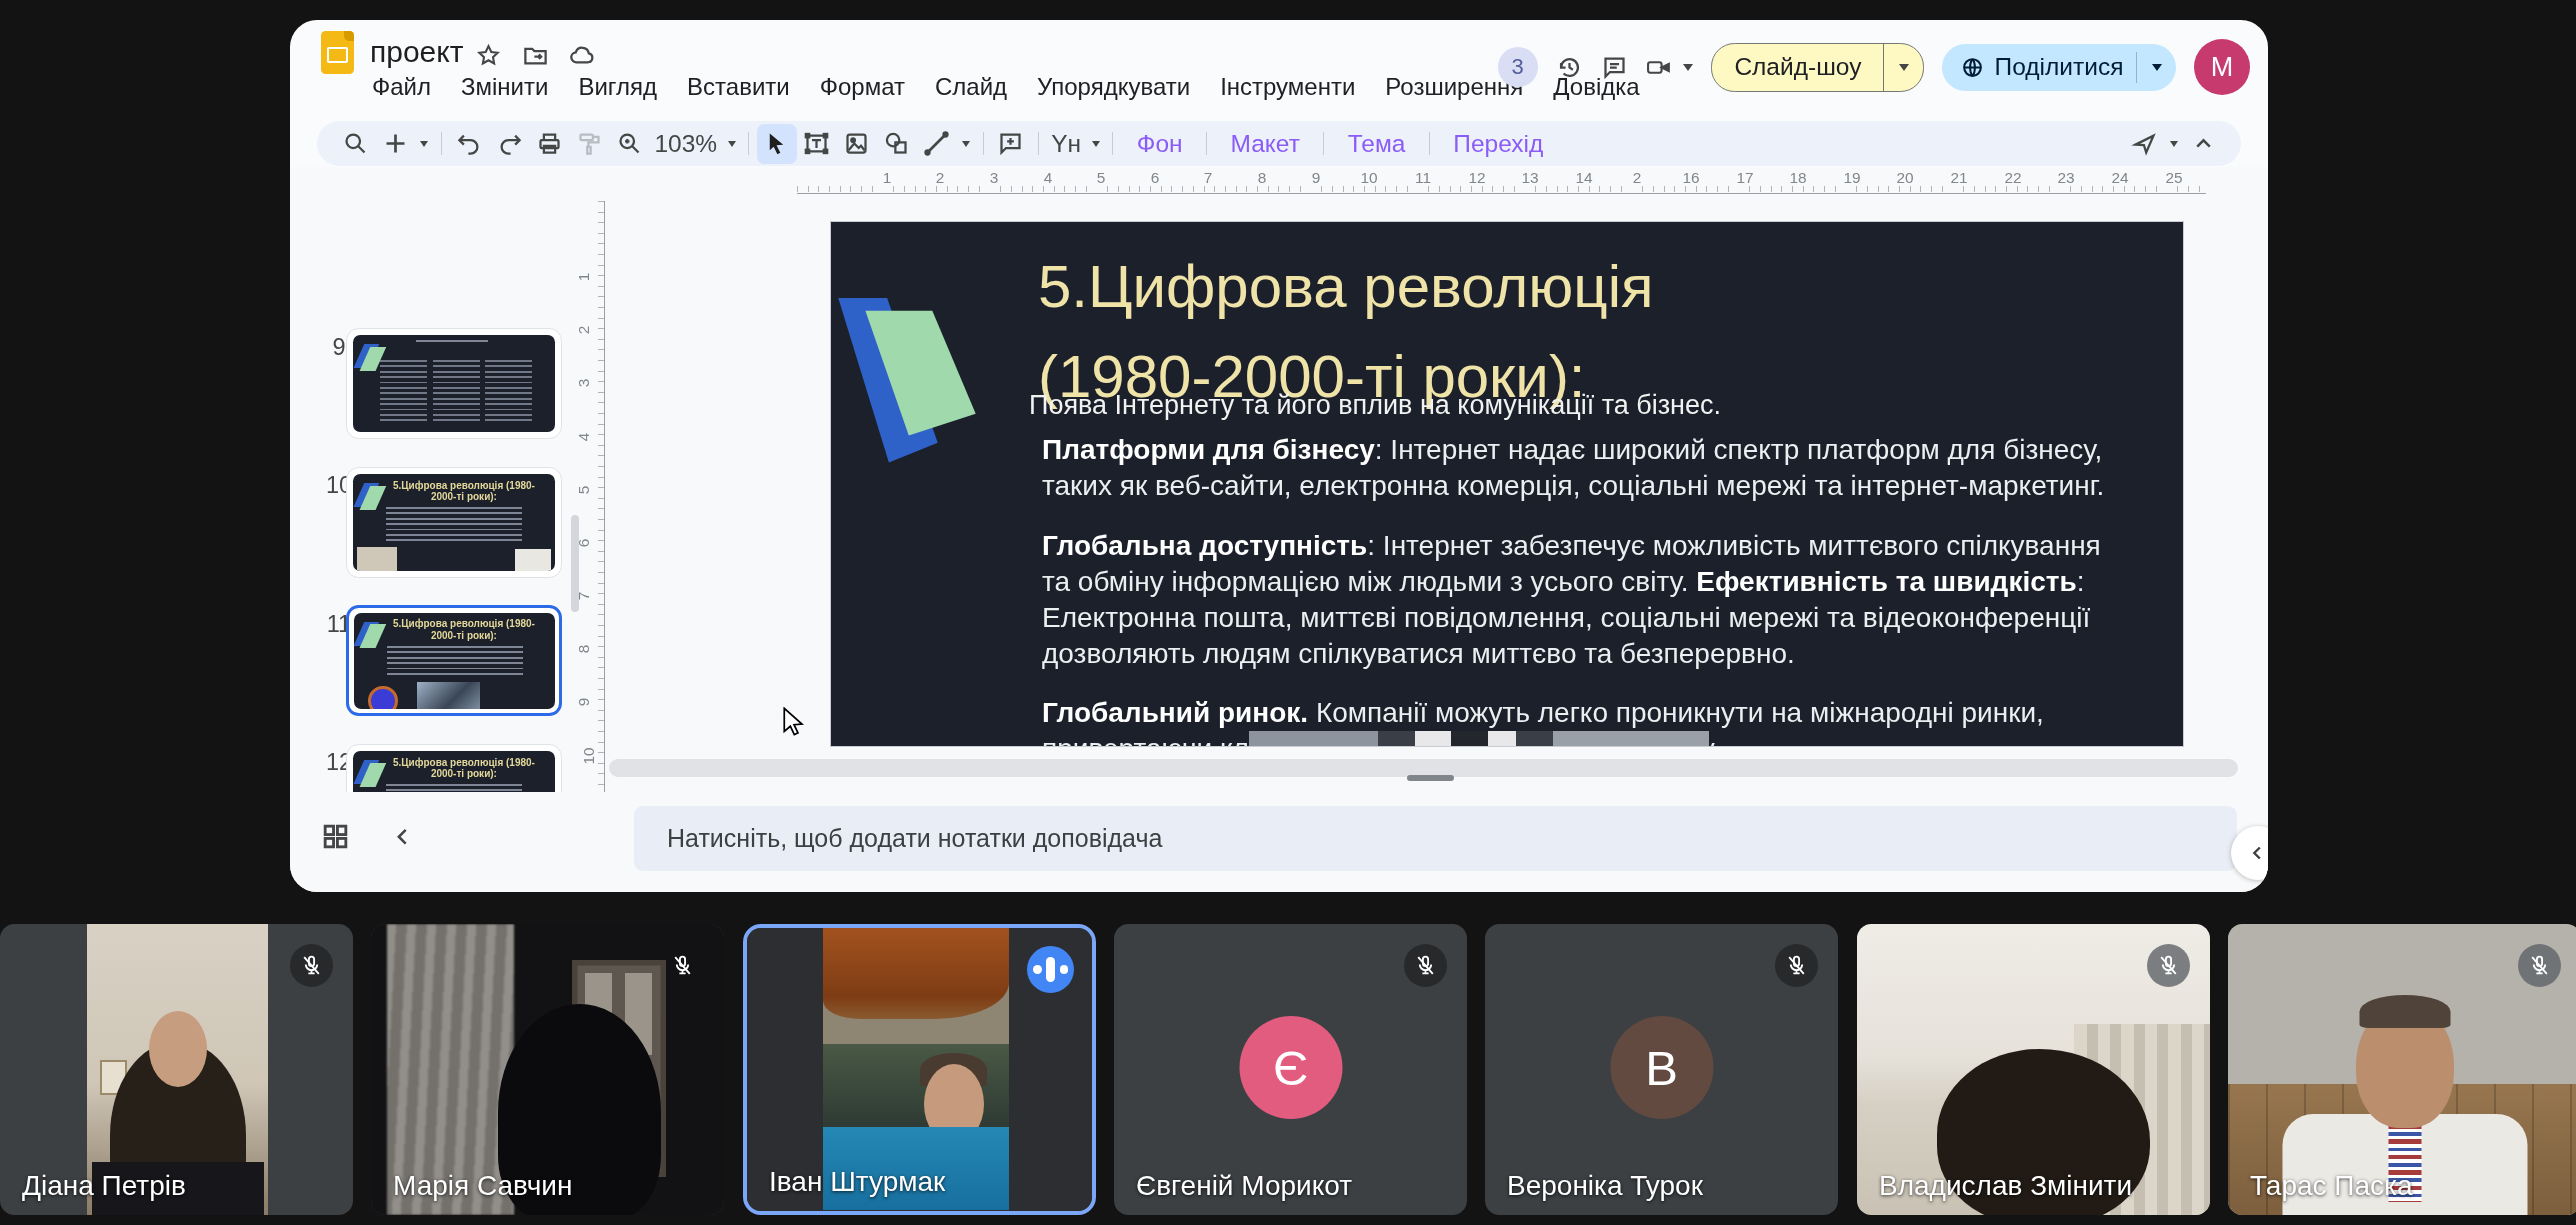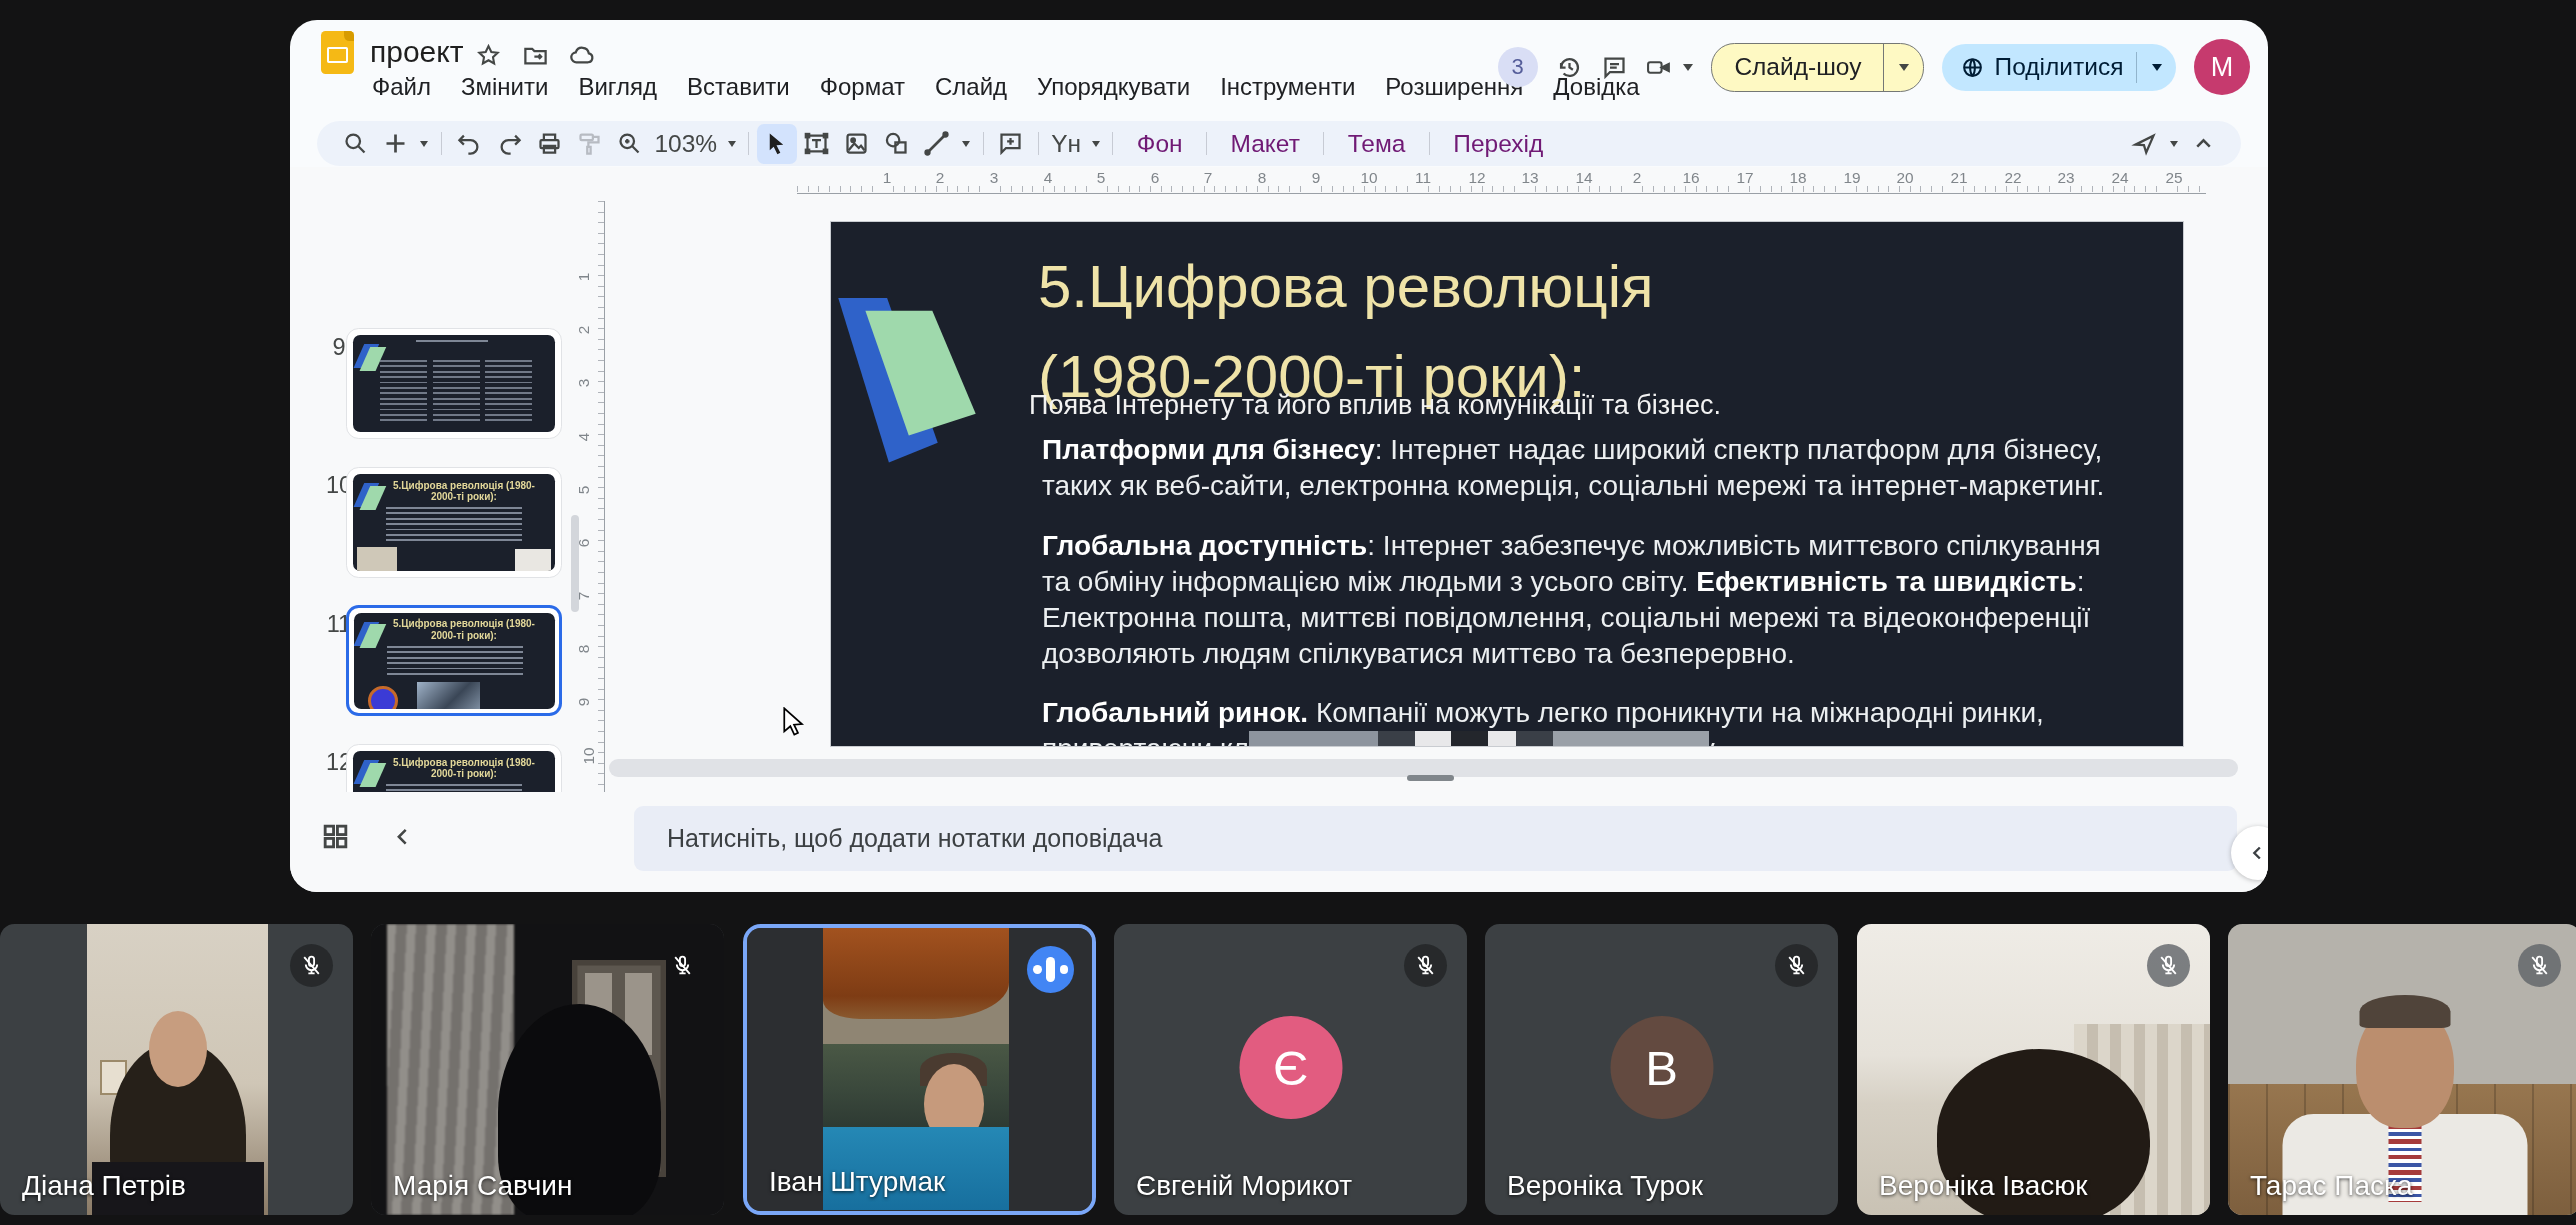--- a/index.html
+++ b/index.html
@@ -36,21 +36,21 @@
 
   
   .toolbar{position:absolute;left:27px;top:101px;width:1924px;height:45px;background:#edf2fa;border-radius:22.6px;
     display:flex;align-items:center;padding:0 18px;box-sizing:border-box;}
   .tbtn{display:flex;align-items:center;justify-content:center;min-width:40px;height:40px;border-radius:7.2px;}
   .tbtn svg{display:block;}
   .tdiv{width:0.9px;height:23.5px;background:#c7cbd4;margin:0 7.2px;}
   .tsel{background:#d3e3fd;}
   .tcaret{width:0;height:0;border-left:4.5px solid transparent;border-right:4.5px solid transparent;border-top:6.3px solid #444746;margin:0 5.4px;}
   .ttext{font-size:24.5px;color:#444746;padding:0 5.4px;}
-  .tmenu{font-size:24.5px;color:#701a75;padding:0 16.3px;height:40px;display:flex;align-items:center;border-radius:7.2px;}
+  .tmenu{font-size:24.5px;color:#8b5cf6;padding:0 16.3px;height:40px;display:flex;align-items:center;border-radius:7.2px;}
   .tright{margin-left:auto;display:flex;align-items:center;}
 
   
   .canvas{position:absolute;left:0;top:147px;width:1978px;height:726px;background:#f8f9fa;}
 
   
   .hruler{position:absolute;left:507px;top:3.6px;width:1409px;height:22px;border-bottom:1.8px solid #9aa0a6;
     background-image:repeating-linear-gradient(90deg,#b0b4ba 0 0.9px,transparent 0.9px 10.7px);
     background-size:100% 6.3px;background-repeat:no-repeat;background-position:0 100%;}
   .hruler span{position:absolute;top:-1.8px;transform:translateX(-50%);font-size:15.4px;color:#80868b;}
@@ -574,21 +574,21 @@
         <div class="t6-curtain"></div>
           <div class="t6-face"></div>
           <div class="t6-hair"></div>
       </div>
       <span class="micoff grey">
         <svg width="25" height="25" viewBox="0 0 24 24" fill="none" stroke="#fff" stroke-width="1.8">
             <rect x="9.5" y="3.5" width="5" height="9" rx="2.5"></rect>
             <path d="M6.5 11a5.5 5.5 0 0 0 11 0M12 16.5v3M9 19.5h6M5 4l14 16"></path>
           </svg>
       </span>
-      <span class="pname">Вероніка Івасюк</span>
+      <span class="pname">Владислав Змінити</span>
     </div>
 
     <div class="tile" style="left:2228px;">
       <div class="t7-bg">
         <div class="t7-wood"></div>
           <div class="t7-shirt"></div>
           <div class="t7-embr"></div>
           <div class="t7-head"></div>
           <div class="t7-hair"></div>
       </div>

